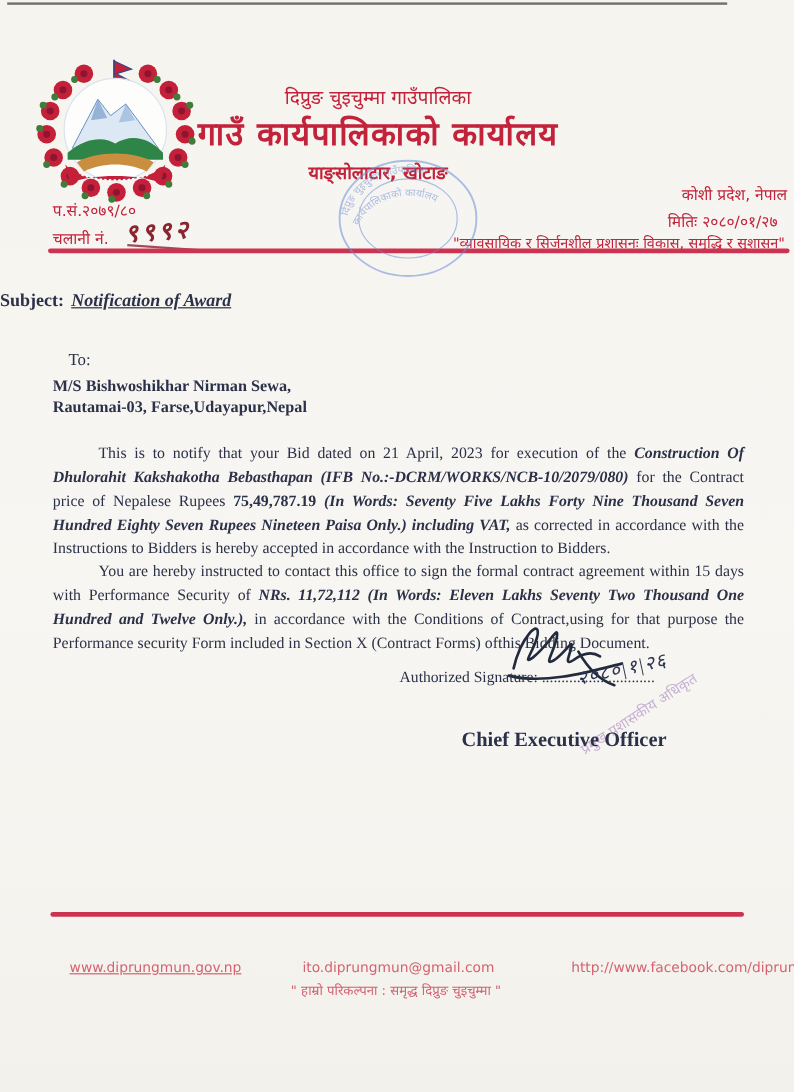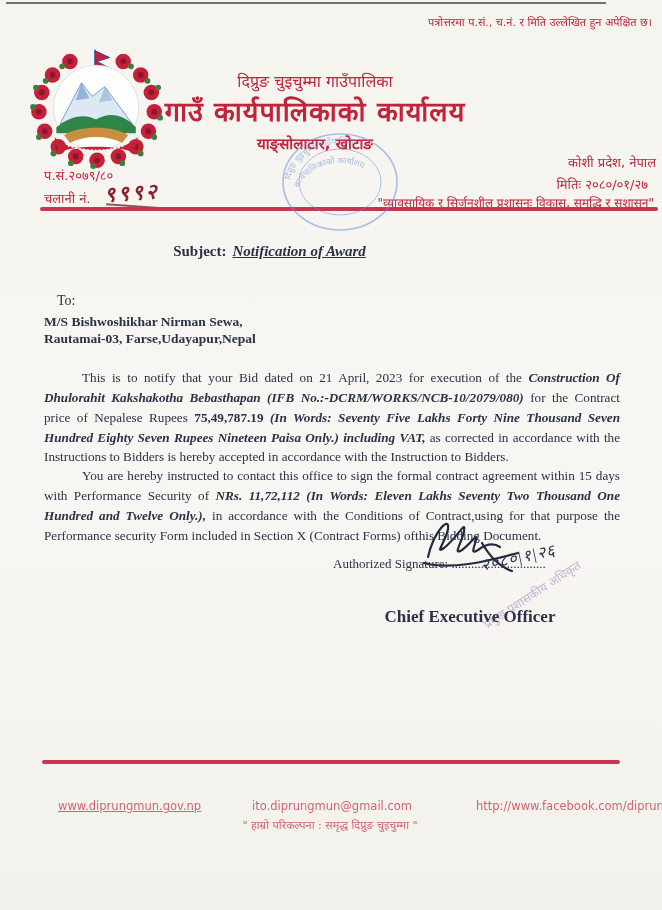--- a/index.html
+++ b/index.html
@@ -29,21 +29,21 @@
   .chalani{top:189px;left:44px;}
   .chalani-hand{top:178px;left:104px;font-size:21px;color:#8a2430;font-style:italic;font-weight:bold;letter-spacing:3px;transform:rotate(-4deg);}
   .chalani-swash{top:206px;left:106px;width:78px;height:2px;background:#8a2430;transform:rotate(4deg);opacity:.8;}
   .slogan{top:194px;right:8px;font-size:12px;}
   .rule{background:#cc3350;height:4px;border-radius:2px;}
   .rule-top{left:40px;top:207px;width:618px;}
   .rule-bottom{left:42px;top:760px;width:578px;}
   
   .stamp-svg{left:277px;top:126px;opacity:.55;}
   
-  .subject{top:243px;left:0;width:539px;text-align:center;font-size:15px;font-weight:bold;}
+  .subject{top:243px;left:0;width:539px;font-size:15px;font-weight:bold;}
   .subject .title{font-style:italic;text-decoration:underline;margin-left:6px;}
   
   .to-label{top:293px;left:57px;font-weight:normal;font-size:14px;}
   .recip1{top:314px;left:44px;font-weight:bold;font-size:13.5px;}
   .recip2{top:331px;left:44px;font-weight:bold;font-size:13.5px;}
   .para{left:44px;width:576px;font-size:13.2px;line-height:1.5;text-align:justify;text-indent:38px;}
   .para1{top:355px;}
   .para2{top:453px;}
   .b{font-weight:bold;}
   .bi{font-weight:bold;font-style:italic;}
@@ -61,21 +61,20 @@
   .foot-fb{top:799px;left:438px;margin-left:38px;}
   .foot-quote{top:817px;left:180px;width:300px;text-align:center;font-size:11px;color:#d46272;font-family:"DejaVu Sans","Liberation Sans",sans-serif;}
 </style>
 </head>
 <body>
 
 <div class="page">
 
   <div class="abs scan-line"></div>
 
-  <div class="abs top-note">पत्रोत्तरमा प.सं., च.नं. र मिति उल्लेखित हुन अपेक्षित छ।</div>
 
   <svg class="abs" style="left:30px;top:44px;" width="138" height="126" viewBox="0 0 140 130">
 
     <g>
       <line x1="66" y1="6" x2="66" y2="30" stroke="#2b4a8c" stroke-width="1.6"></line>
       <path d="M66,7 L81,14 L68,18 L81,25 L66,29 Z" fill="#c4203a" stroke="#2b4a8c" stroke-width="1"></path>
     </g>
 
     <g>
       <g transform="translate(95,18)">

